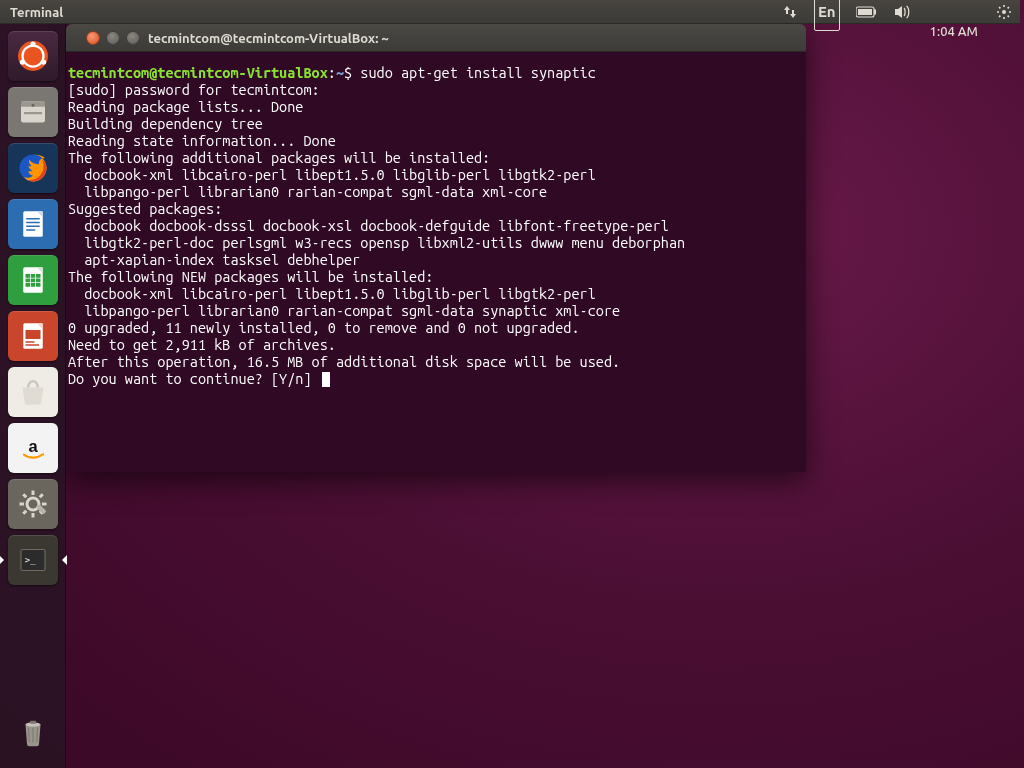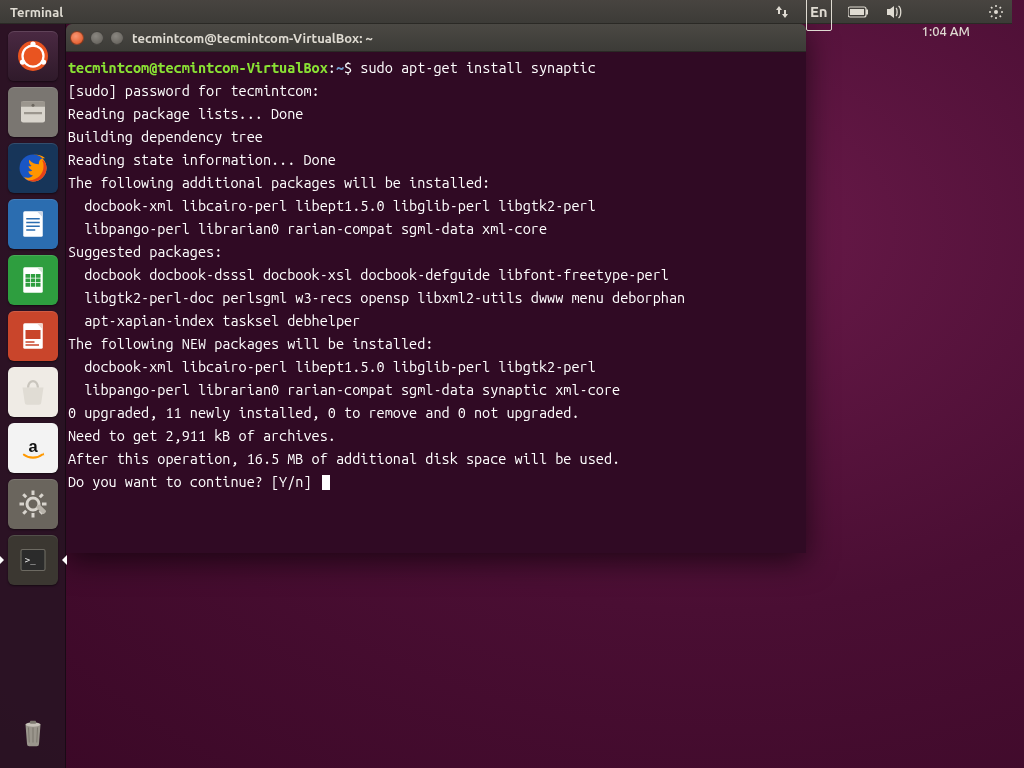--- a/index.html
+++ b/index.html
@@ -5,21 +5,21 @@
   * { margin: 0; padding: 0; box-sizing: border-box; }
   html, body { width: 1024px; height: 768px; overflow: hidden; font-family: 'Ubuntu', 'DejaVu Sans', sans-serif; }
   body {
     background: radial-gradient(ellipse at 70% 30%, #6a1a4a 0%, #4a0e33 50%, #3a0826 100%);
     position: relative;
   }
 
   
   .top-panel {
     position: absolute;
-    top: 0; left: 0; right: 12px;
+    top: 0; left: 0; right: 4px;
     height: 24px;
     background: linear-gradient(to bottom, #484440, #3c3b37);
     display: flex;
     align-items: center;
     color: #dfdbd2;
     font-size: 13px;
     font-weight: 500;
     z-index: 100;
     border-bottom: 1px solid #2a2925;
   }
@@ -100,42 +100,42 @@
     width: 740px;
     box-shadow: 0 8px 30px rgba(0,0,0,0.6);
     border-radius: 6px 6px 0 0;
   }
   .titlebar {
     height: 28px;
     background: linear-gradient(to bottom, #4b4944, #3c3b37);
     border-radius: 6px 6px 0 0;
     display: flex;
     align-items: center;
-    padding: 0 4px;
+    padding: 0 20px;
     gap: 8px;
     color: #dfdbd2;
     font-size: 13px;
     font-weight: bold;
     border-bottom: 1px solid #2a2925;
   }
   .win-btns { display:flex; gap:6px; }
   .win-btn {
     width: 14px; height: 14px; border-radius: 50%;
     border: 1px solid rgba(0,0,0,0.4);
     display:flex; align-items:center; justify-content:center;
   }
   .win-close { background: radial-gradient(circle at 40% 35%, #f79674, #df4f1c); }
   .win-min, .win-max { background: radial-gradient(circle at 40% 35%, #8a8781, #5e5b55); }
   .term-body {
     background: #300a24;
     min-height: 420px;
-    padding: 4px 2px 60px 2px;
+    padding: 12px 2px 60px 2px;
     font-family: 'Ubuntu Mono','DejaVu Sans Mono', monospace;
     font-size: 14.5px;
-    line-height: 23px;
+    line-height: 17px;
     color: #ffffff;
     white-space: pre;
   }
   .prompt-user { color: #8ae234; font-weight: bold; }
   .prompt-path { color: #729fcf; font-weight: bold; }
   .cmd { color: #ffffff; }
   .cursor {
     display: inline-block;
     width: 8px; height: 15px;
     background: #ffffff;

